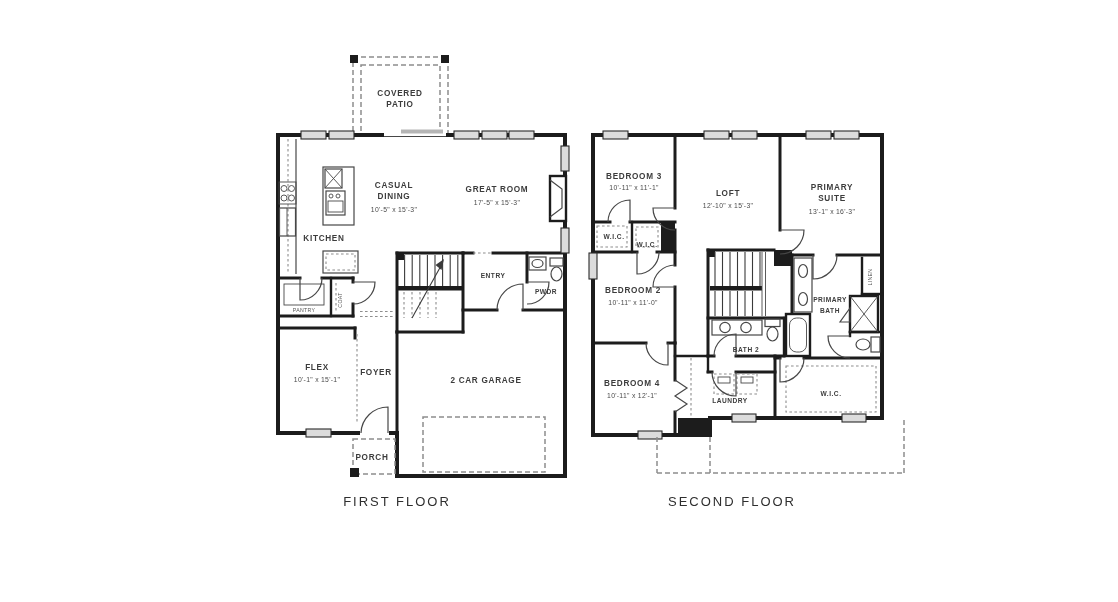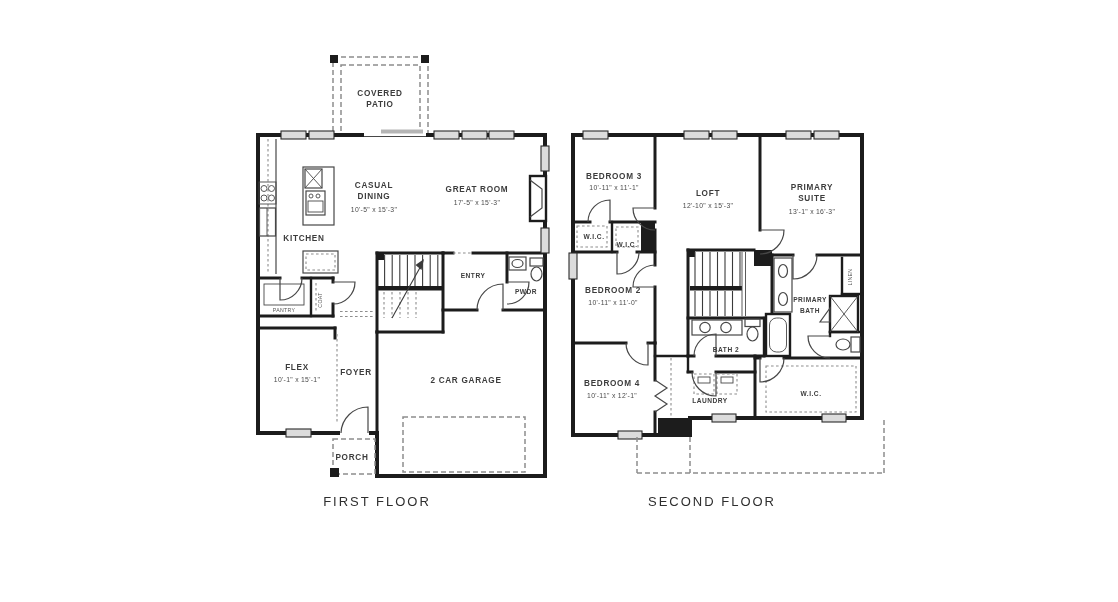--- a/index.html
+++ b/index.html
@@ -1,20 +1,20 @@
 <!DOCTYPE html>
 <html style="--wall: #1c1c1c; --fixture: #474747; --dash: #8d8d8d; --winfill: #dcdcdc; --text: #3c3c3c; --bg: #ffffff;"><head>
 <meta charset="utf-8">
 <style>
   :root{
     --wall:#1c1c1c; --fixture:#474747; --dash:#8d8d8d;
     --winfill:#dcdcdc; --text:#3c3c3c; --bg:#ffffff;
   }
   html,body{margin:0;padding:0;background:var(--bg);}
-  .canvas{position:relative;width:1053px;height:602px;background:var(--bg);overflow:hidden;}
+  .canvas{position:relative;width:1053px;height:602px;background:var(--bg);overflow:hidden;margin-left:20px;}
   svg{position:absolute;left:0;top:0;}
   
   .we{stroke:var(--wall);stroke-width:4;fill:none;stroke-linecap:square;}
   .wi{stroke:var(--wall);stroke-width:3;fill:none;stroke-linecap:square;}
   .wc{stroke:var(--wall);stroke-width:2.4;fill:none;stroke-linecap:square;}
   
   .fx{stroke:var(--fixture);stroke-width:1.2;fill:none;}
   .fx2{stroke:var(--fixture);stroke-width:0.9;fill:none;}
   .st{stroke:#3a3a3a;stroke-width:1.1;fill:none;}
   

